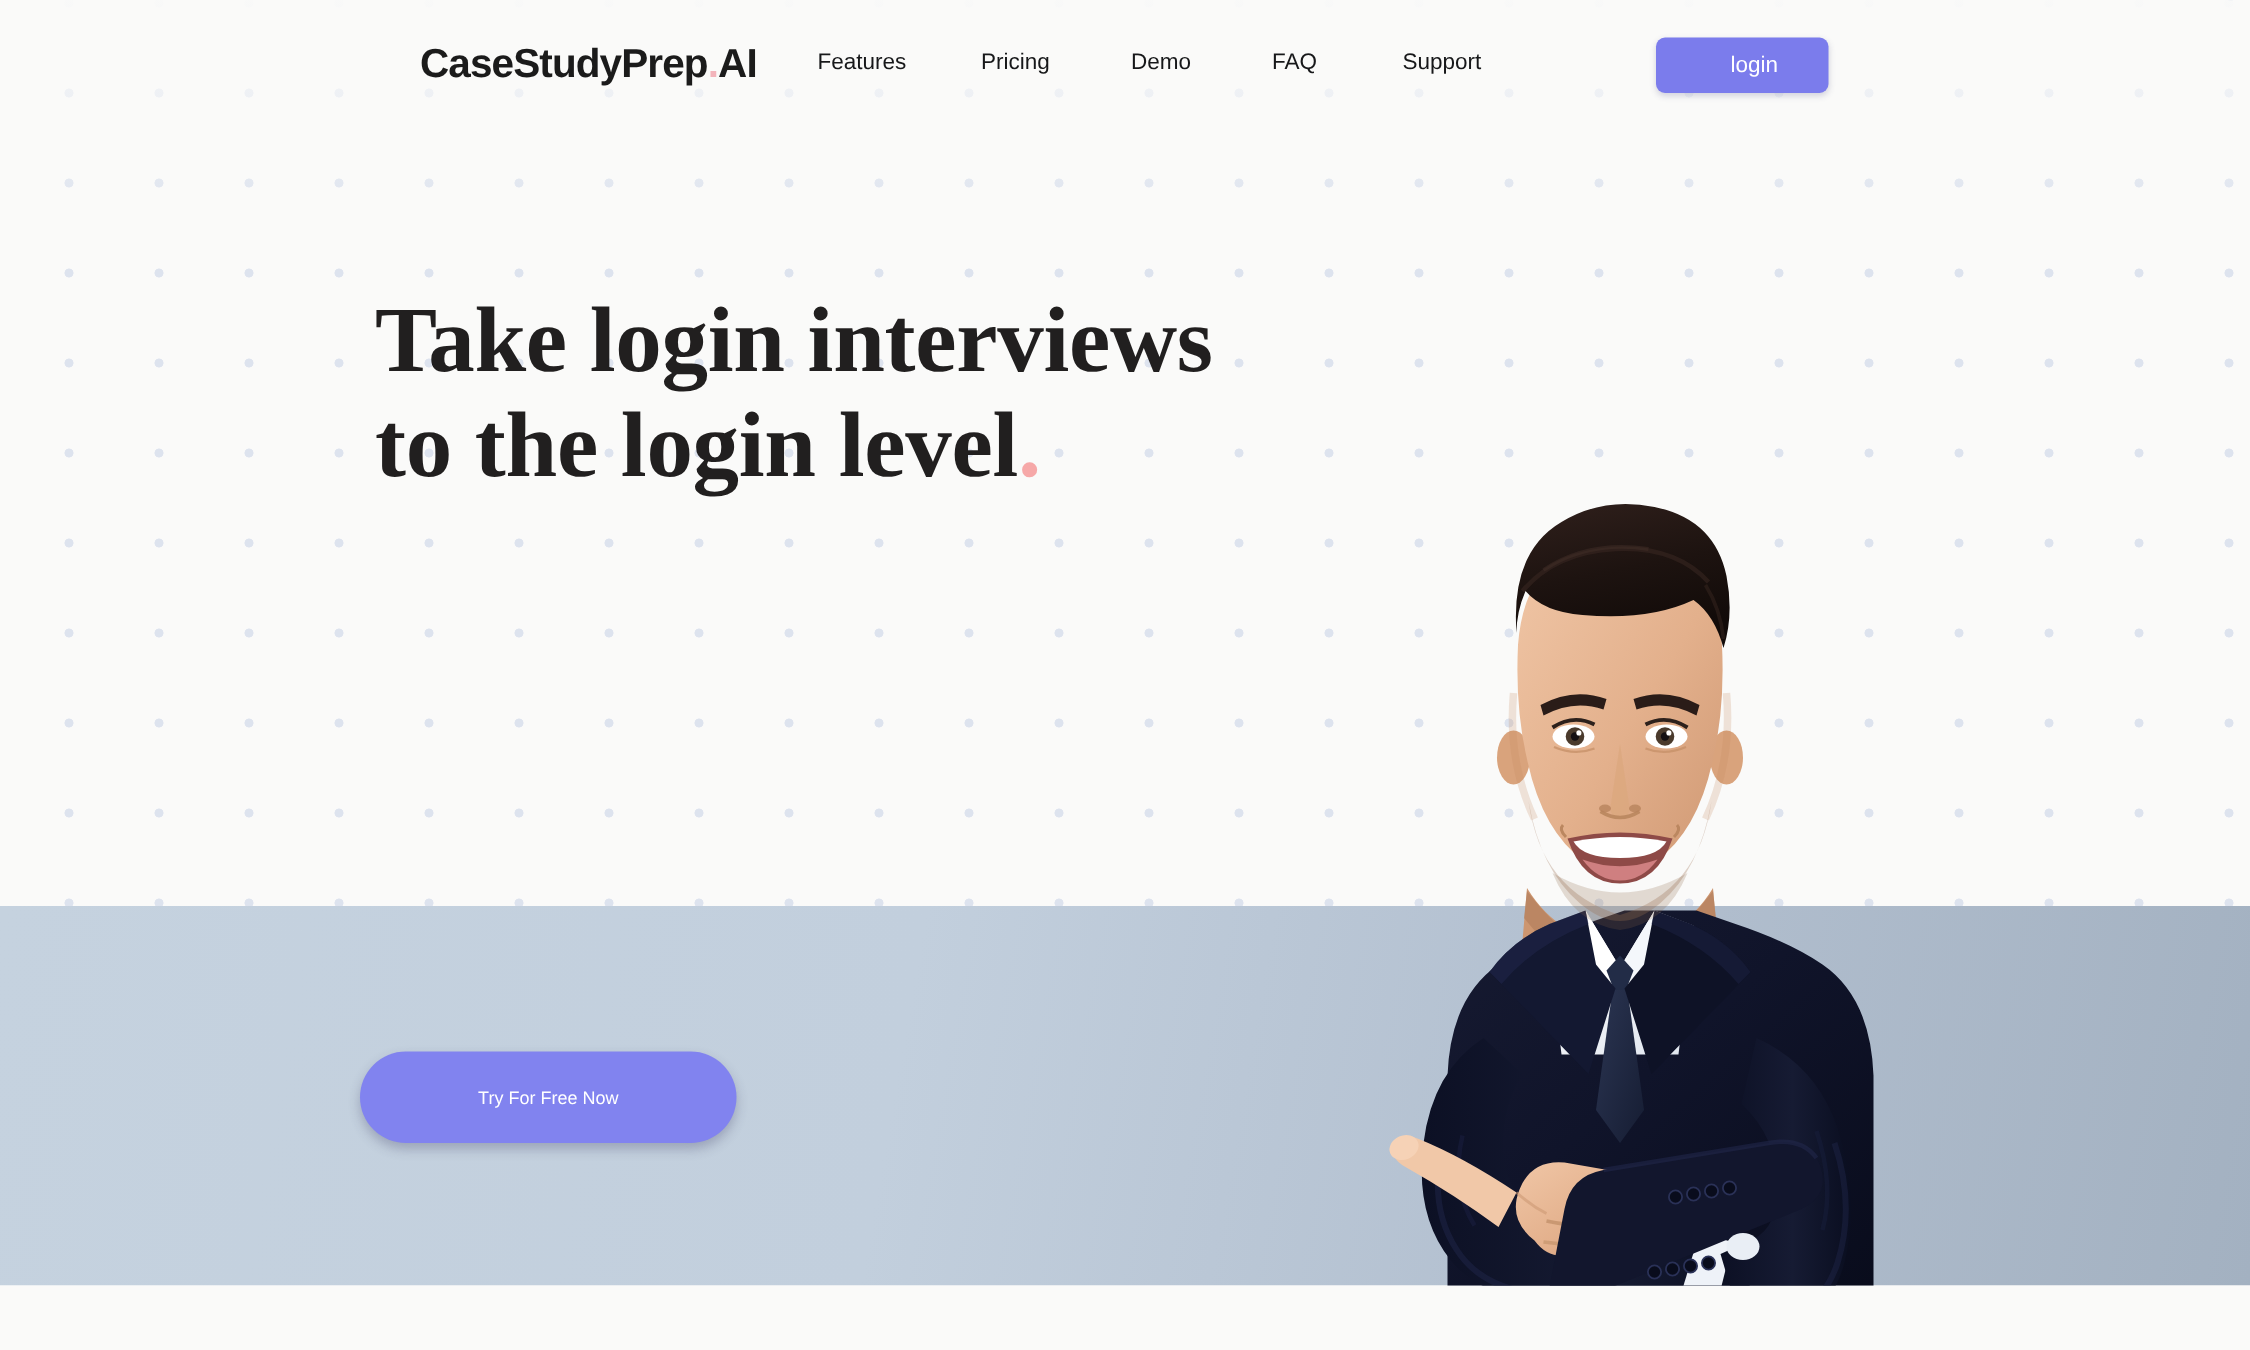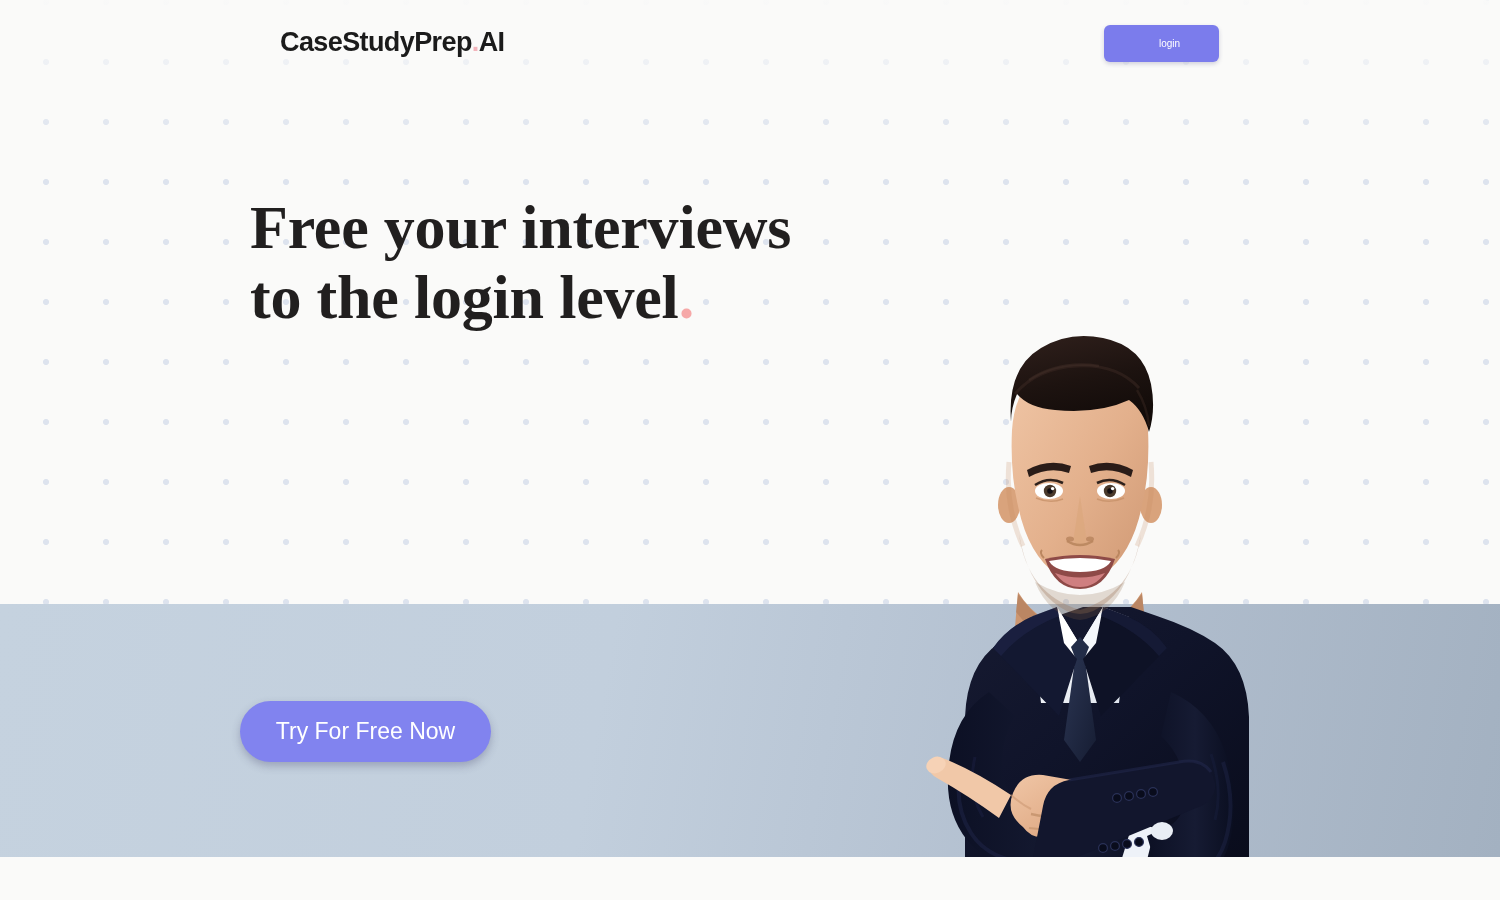--- a/index.html
+++ b/index.html
@@ -51,21 +51,21 @@
   .nav a:nth-child(2){ width:100px; }
   .nav a:nth-child(3){ width:94px; }
   .nav a:nth-child(4){ width:87px; }
   .nav a:nth-child(5){ width:90px; }
 
   .login-btn{
     position:absolute; left:1104px; top:25px;
     width:115px; height:37px;
     background:#7b7cec; color:#ffffff;
     border:none; border-radius:6px;
-    font-size:10px; font-family:"Liberation Sans", sans-serif;
+    font-size:15px; font-family:"Liberation Sans", sans-serif;
     cursor:pointer;
     box-shadow:0 2px 4px rgba(70,70,120,.22);
     display:flex; align-items:center; justify-content:center;padding-left:16px;
   }
 
   
   .headline{
     position:absolute; left:250px; top:192px;
     font-family:"Liberation Serif", serif;
     font-weight:bold; font-size:62px; line-height:70px;
@@ -85,21 +85,21 @@
     position:absolute; left:0; top:604px; width:1500px; height:253px;
     background:linear-gradient(100deg, #c5d2df 0%, #c2cfdd 40%, #b2bfcf 70%, #a3b1c1 100%);
     z-index:5;
   }
 
   .cta-btn{
     position:absolute; left:240px; top:701px;
     width:251px; height:61px;
     background:#8183ef; color:#ffffff;
     border:none; border-radius:31px;
-    font-size:23px; font-family:"Liberation Sans", sans-serif;
+    font-size:12px; font-family:"Liberation Sans", sans-serif;
     cursor:pointer;
     box-shadow:0 4px 8px rgba(60,60,100,.3);
     display:flex; align-items:center; justify-content:center;
     z-index:30;
   }
 
   
   .footer-strip{
     position:absolute; left:0; top:857px; width:1500px; height:43px;
     background:#fafaf9; z-index:6;
@@ -122,26 +122,33 @@
   <div class="hero-dots"></div>
 
   <div class="band"></div>
 
   <div class="footer-strip"></div>
 
   <div class="header">
 
     <div class="logo"><span>CaseStudyPrep</span><span class="dot">.</span><span>AI</span></div>
 
+    <nav class="nav">
+      <a href="#">Features</a>
+      <a href="#">Pricing</a>
+      <a href="#">Demo</a>
+      <a href="#">FAQ</a>
+      <a href="#">Support</a>
+    </nav>
 
     <button class="login-btn">login</button>
   </div>
 
   <h1 class="headline">
-    <span>Free your interviews</span><br>
+    <span>Take login interviews</span><br>
     <span>to the login level</span><span class="dot">.</span>
   </h1>
 
 
   <button class="cta-btn">Try For Free Now</button>
 
   <div class="person">
     <svg viewBox="0 0 430 598" xmlns="http://www.w3.org/2000/svg">
       <defs>
         <linearGradient id="suitG" x1="0" y1="0" x2="1" y2="1">

